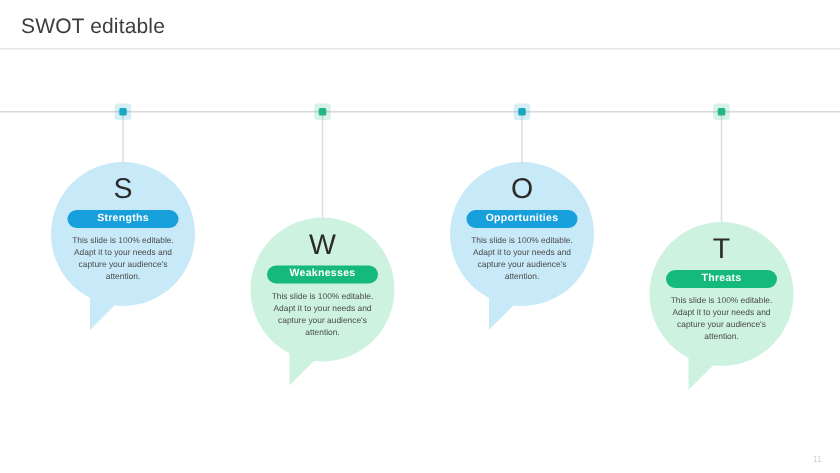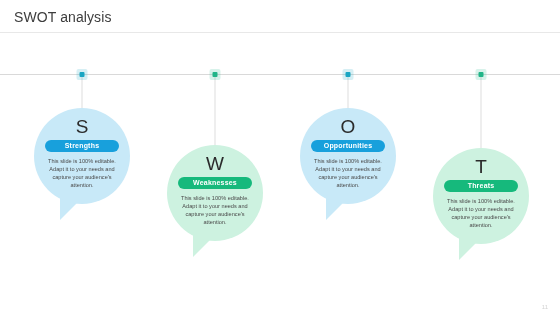--- a/index.html
+++ b/index.html
@@ -149,21 +149,21 @@
     right: 12px;
     bottom: 5px;
     font-size: 6px;
     color: #d2d2d2;
   }
 </style>
 </head>
 <body>
 
 <div id="slide-header">
-  <div id="page-title">SWOT analysis</div>
+  <div id="page-title">SWOT editable</div>
 </div>
 <div id="header-divider"></div>
 
 <div id="timeline-rail"></div>
 
 <div id="diagram-area">
     <div class="connector" style="left: 82px; top: 74px; height: 34px; background: rgb(222, 222, 222);"></div>
     <div class="rail-node" style="left: 82px;">
       <div class="node-glow" style="background: rgb(27, 167, 196);"></div>
       <div class="node-square" style="background: rgb(27, 167, 196);"></div>

